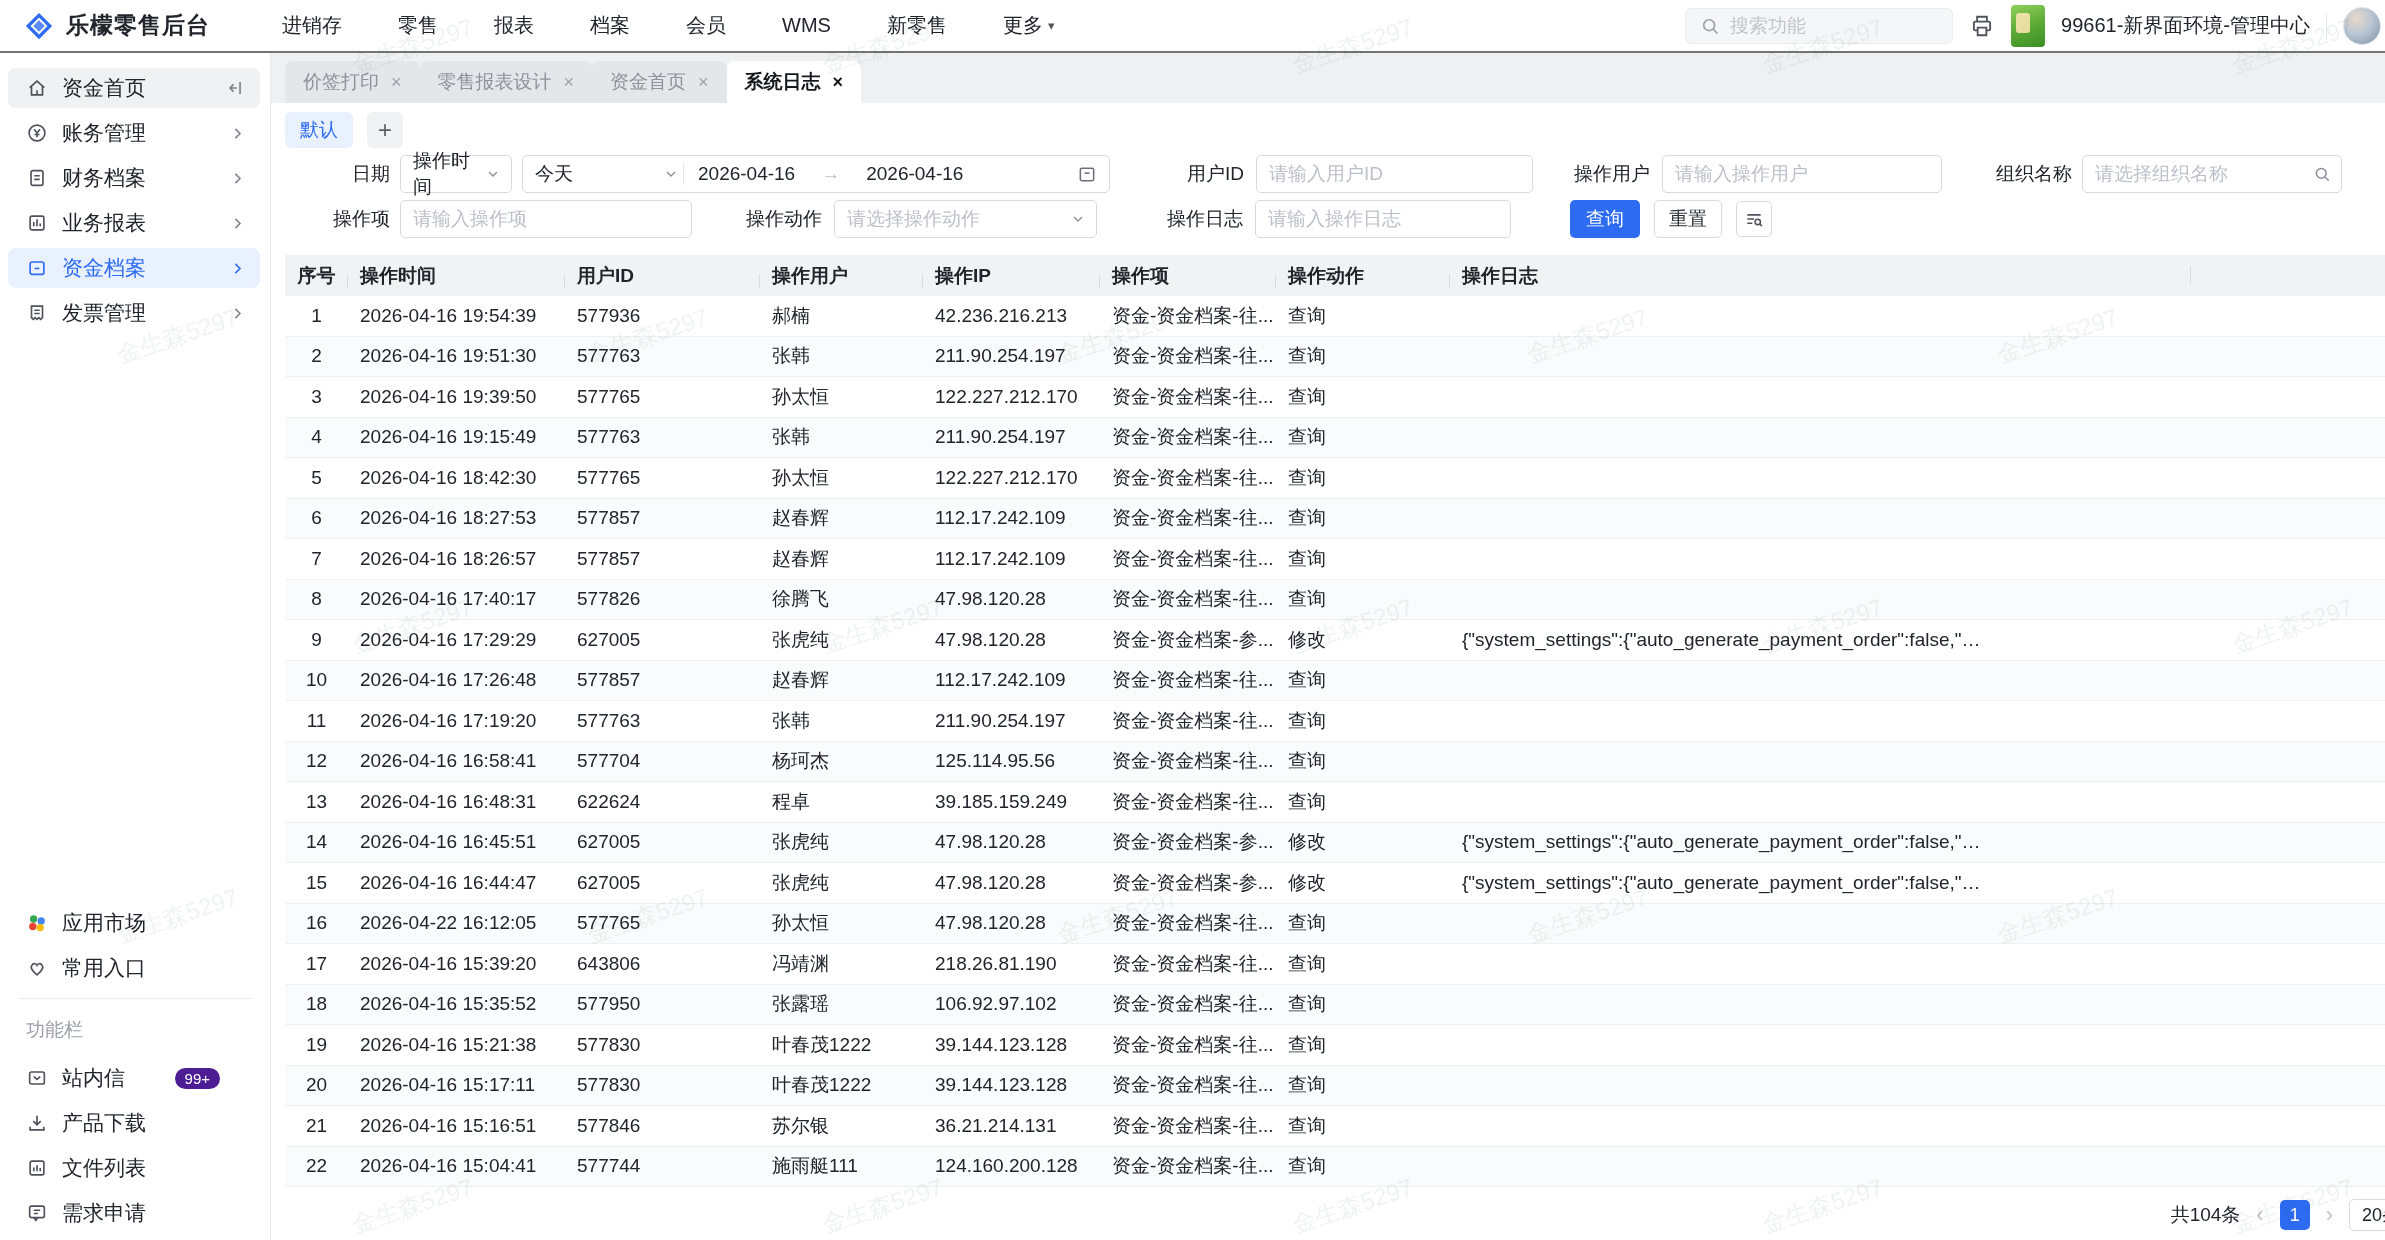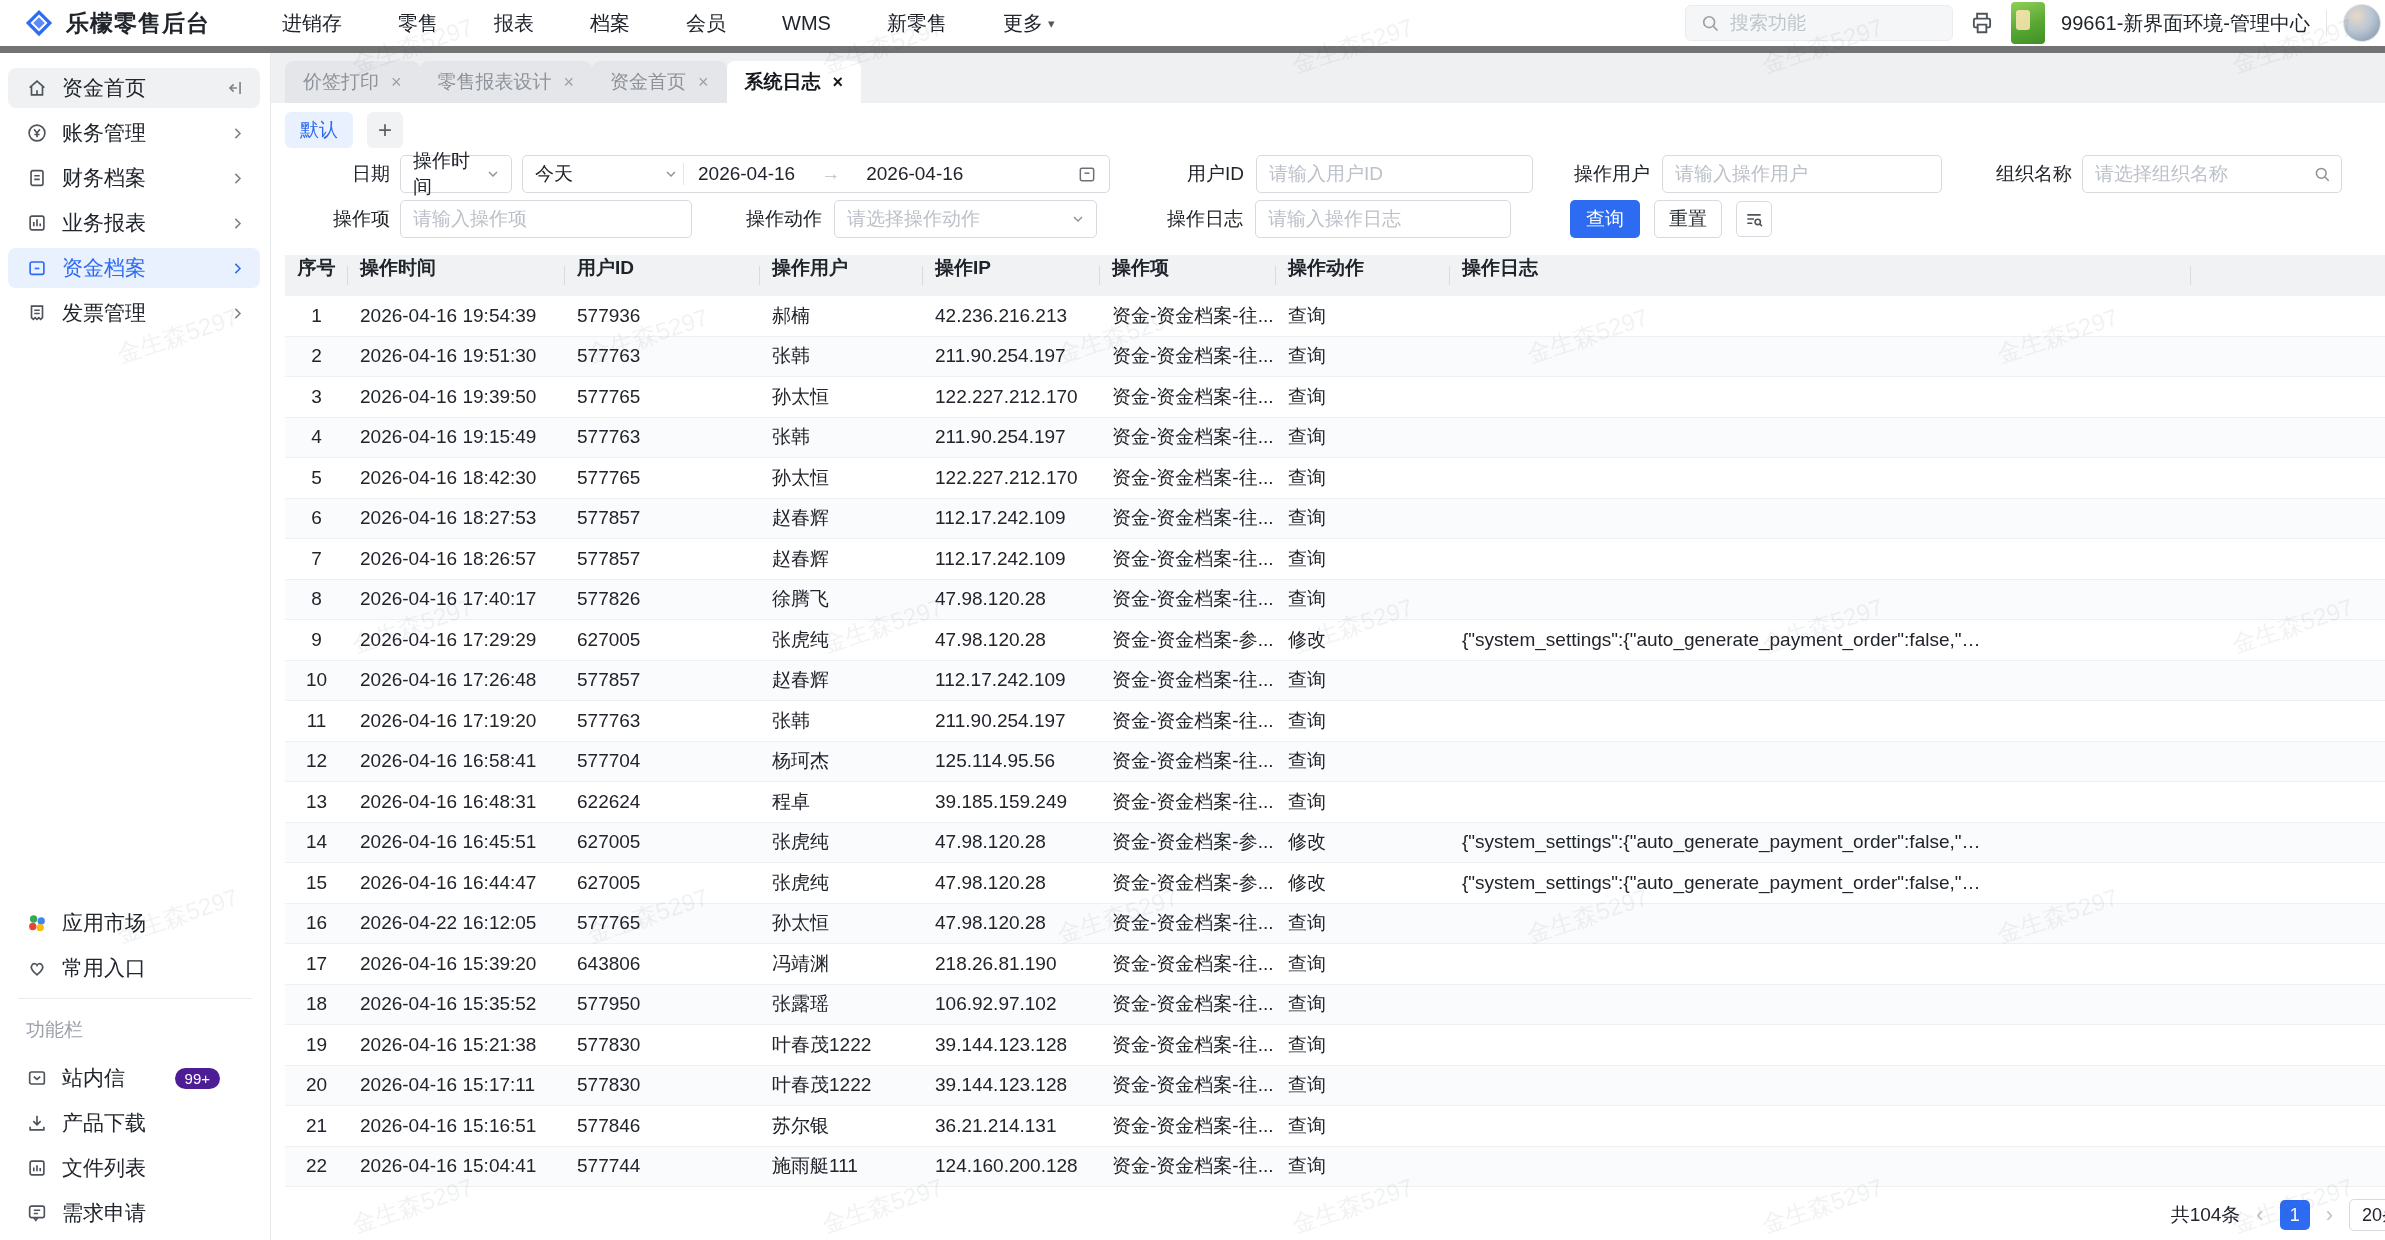--- a/index.html
+++ b/index.html
@@ -2,21 +2,21 @@
 <html><head>
 <meta charset="utf-8">
 <style>
   * { margin:0; padding:0; box-sizing:border-box; }
   html,body { width:2385px; height:1240px; overflow:hidden;
     font-family:"Liberation Sans","DejaVu Sans",sans-serif; background:#fff; color:#20242b; }
   svg { display:block; }
 
   
   .topbar { position:absolute; left:0; top:0; width:2385px; height:53px; background:#fff;
-    border-bottom:7px solid #737373; display:flex; align-items:center; z-index:30; }
+    border-bottom:2px solid #737373; display:flex; align-items:center; z-index:30; }
   .brand { display:flex; align-items:center; gap:12px; padding-left:24px; width:270px; }
   .brand-name { font-size:23px; font-weight:bold; letter-spacing:1px; }
   .topnav { display:flex; align-items:center; gap:56px; margin-left:12px; }
   .topnav-item { font-size:20px; color:#20242b; cursor:pointer; display:flex; align-items:center; gap:5px; }
   .topnav-caret { font-size:13px; color:#555; }
   .topbar-right { margin-left:auto; display:flex; align-items:center; gap:16px; padding-right:4px; }
   .searchbox { width:268px; height:36px; background:#f5f6f7; border:1px solid #ececee; border-radius:6px;
     display:flex; align-items:center; gap:10px; padding:0 14px; color:#bcc1c9; }
   .searchbox input { border:none; outline:none; background:transparent; font-size:19px; width:190px; }
   .searchbox input::placeholder { color:#c0c5cc; }
@@ -80,21 +80,21 @@
   .date-arrow { color:#b9bec6; font-size:19px; margin:0 26px; }
   .btn-primary { height:38px; padding:0 16px; background:#2c6bf2; color:#fff; font-size:19px;
     border:none; border-radius:5px; cursor:pointer; }
   .btn-plain { height:38px; padding:0 14px; background:#fff; color:#2b2f36; font-size:19px;
     border:1px solid #d8dadf; border-radius:5px; cursor:pointer; }
   .btn-icon { width:36px; height:36px; background:#fff; border:1px solid #d8dadf; border-radius:5px;
     display:flex; align-items:center; justify-content:center; color:#4e535b; cursor:pointer; }
 
   
   .table { margin-top:17px; width:2100px; }
-  .t-head { display:flex; height:41px; background:#f1f2f4; }
+  .t-head { display:flex; height:41px; background:#f1f2f4; align-items:center; }
   .t-head .cell { font-weight:bold; font-size:19px; color:#20242b; position:relative; }
   .t-head .cell::after { content:""; position:absolute; right:0; top:11px; width:1px; height:19px; background:#d9dbdf; }
   .t-head .cell.c7::after { background:transparent; }
   .t-head .cell.fill::after { display:none; }
   .t-head .cell.fill { align-self:stretch; }
   .t-head .cell.fill::before { content:""; position:absolute; left:0; top:11px; width:1px; height:19px; background:#d9dbdf; }
   .t-row { display:flex; height:40.5px; align-items:center; border-bottom:1px solid #eef0f2; background:#fff; }
   .t-row:nth-child(even) { background:#fafbfc; }
   .cell { padding:0 12px; white-space:nowrap; overflow:hidden; font-size:19px; flex:0 0 auto; }
   .c0 { width:63px; text-align:center; padding:0; }

